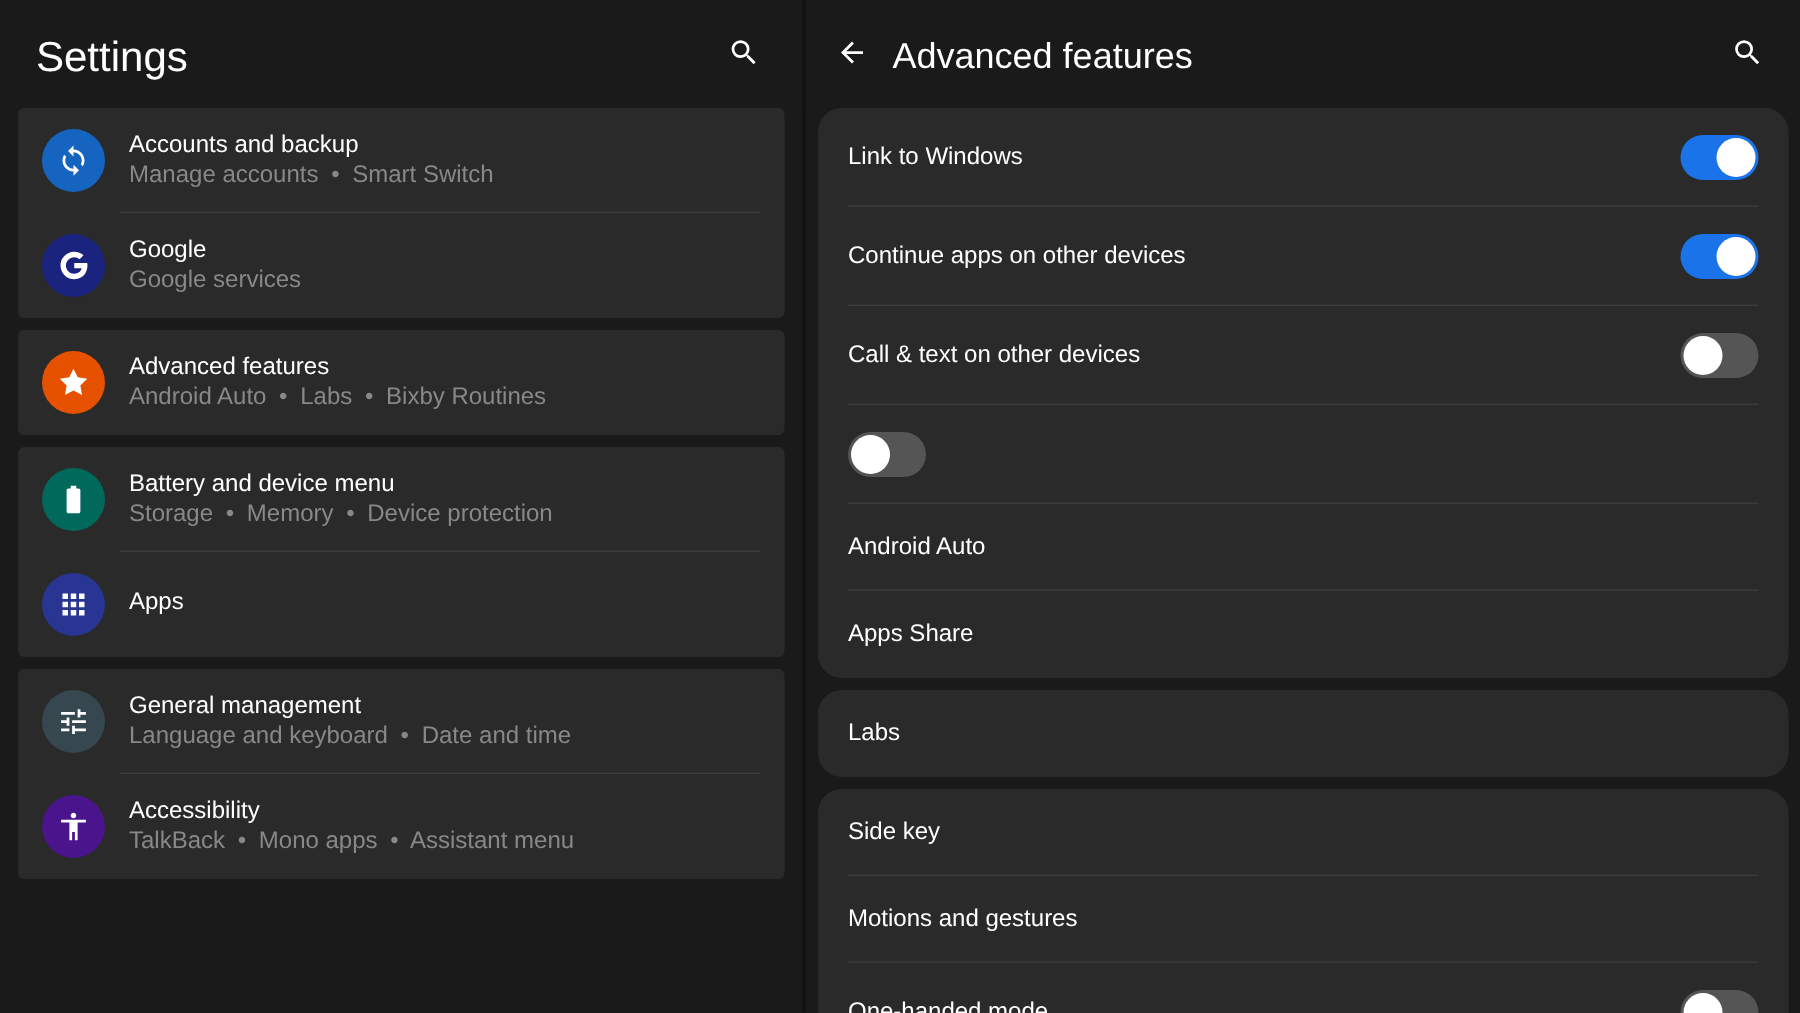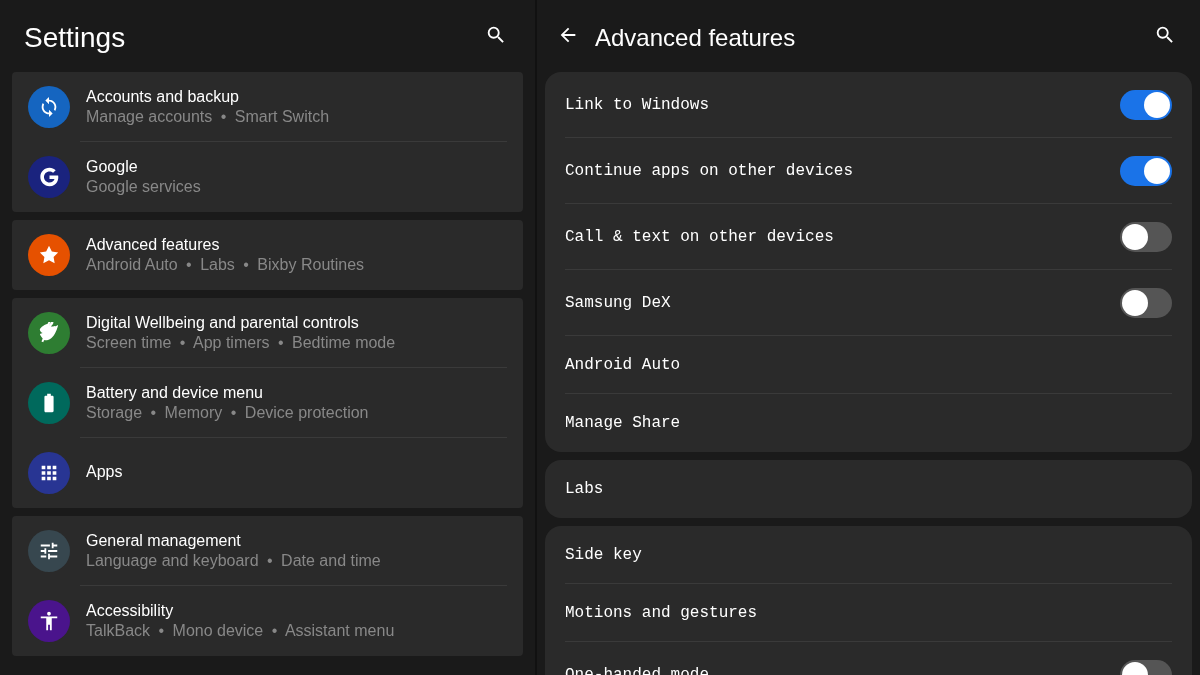--- a/index.html
+++ b/index.html
@@ -160,21 +160,20 @@
       cursor: pointer;
       background: none;
       border: none;
       padding: 4px;
     }
 
     .advanced-list {
       flex: 1;
       overflow-y: auto;
       padding: 0 8px;
-      font-family: Liberation Mono, monospace;
     }
 
     .advanced-group {
       background: #2a2a2a;
       border-radius: 16px;
       margin-bottom: 8px;
       overflow: hidden;
     }
 
     .advanced-item {
@@ -322,37 +321,20 @@
             <span>Labs</span>
             <span class="dot-separator">•</span>
             <span>Bixby Routines</span>
           </div>
         </div>
       </div>
     </div>
 
     <div class="settings-group">
       <div class="settings-item">
-        <div class="icon-circle icon-green">
-          <svg class="svg-icon" viewBox="0 0 24 24">
-            <path d="M17 8C8 10 5.9 16.17 3.82 21.34L5.71 22l1-2.3A4.49 4.49 0 0 0 8 20C19 20 22 3 22 3c-1 2-8 2-8 2 2-2 4-4 2-7-3 3-4 6-4 6s2-7 8-12c-5 2-8 7-8 7S8 6 11 2C5 3 2 8 2 8s0 3 3 4l-3 1c2 5 6 9 12 5 2-1 3-3 3-4z"></path>
-          </svg>
-        </div>
-        <div class="item-text">
-          <div class="item-title">Digital Wellbeing and parental controls</div>
-          <div class="item-subtitle">
-            <span>Screen time</span>
-            <span class="dot-separator">•</span>
-            <span>App timers</span>
-            <span class="dot-separator">•</span>
-            <span>Bedtime mode</span>
-          </div>
-        </div>
-      </div>
-      <div class="settings-item">
         <div class="icon-circle icon-teal">
           <svg class="svg-icon" viewBox="0 0 24 24">
             <path d="M15.67 4H14V2h-4v2H8.33C7.6 4 7 4.6 7 5.33v15.33C7 21.4 7.6 22 8.33 22h7.33c.74 0 1.34-.6 1.34-1.33V5.33C17 4.6 16.4 4 15.67 4z"></path>
           </svg>
         </div>
         <div class="item-text">
           <div class="item-title">Battery and device menu</div>
           <div class="item-subtitle">
             <span>Storage</span>
             <span class="dot-separator">•</span>
@@ -394,21 +376,21 @@
         <div class="icon-circle icon-purple">
           <svg class="svg-icon" viewBox="0 0 24 24">
             <path d="M12 2c1.1 0 2 .9 2 2s-.9 2-2 2-2-.9-2-2 .9-2 2-2zm9 7h-6v13h-2v-6h-2v6H9V9H3V7h18v2z"></path>
           </svg>
         </div>
         <div class="item-text">
           <div class="item-title">Accessibility</div>
           <div class="item-subtitle">
             <span>TalkBack</span>
             <span class="dot-separator">•</span>
-            <span>Mono device</span>
+            <span>Mono apps</span>
             <span class="dot-separator">•</span>
             <span>Assistant menu</span>
           </div>
         </div>
       </div>
     </div>
 
   </div>
 </div>
 
@@ -442,30 +424,29 @@
           <div class="toggle-knob"></div>
         </div>
       </div>
       <div class="advanced-item">
         <span class="advanced-item-text">Call &amp; text on other devices</span>
         <div class="toggle toggle-off">
           <div class="toggle-knob"></div>
         </div>
       </div>
       <div class="advanced-item">
-        <span class="advanced-item-text">Samsung DeX</span>
         <div class="toggle toggle-off">
           <div class="toggle-knob"></div>
         </div>
       </div>
       <div class="advanced-item">
         <span class="advanced-item-text">Android Auto</span>
       </div>
       <div class="advanced-item">
-        <span class="advanced-item-text">Manage Share</span>
+        <span class="advanced-item-text">Apps Share</span>
       </div>
     </div>
 
     <div class="advanced-group">
       <div class="advanced-item">
         <span class="advanced-item-text">Labs</span>
       </div>
     </div>
 
     <div class="advanced-group">

